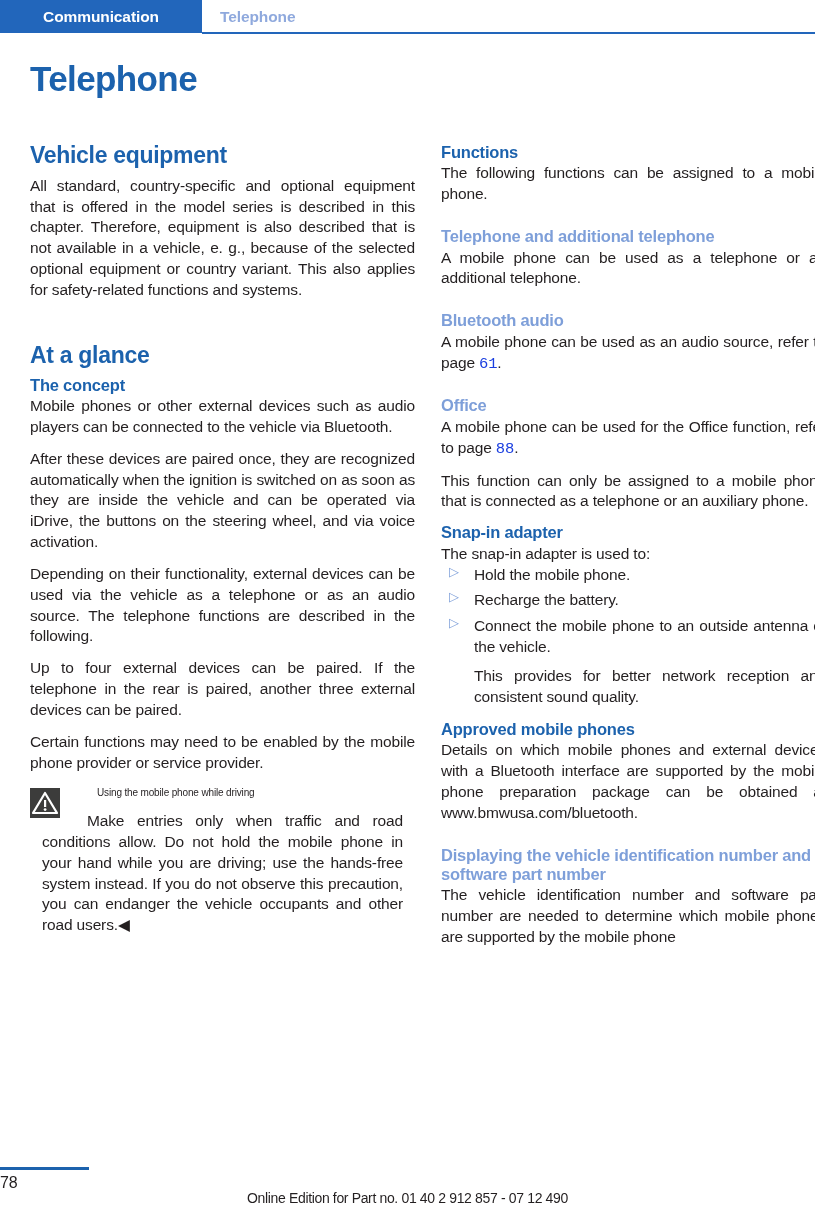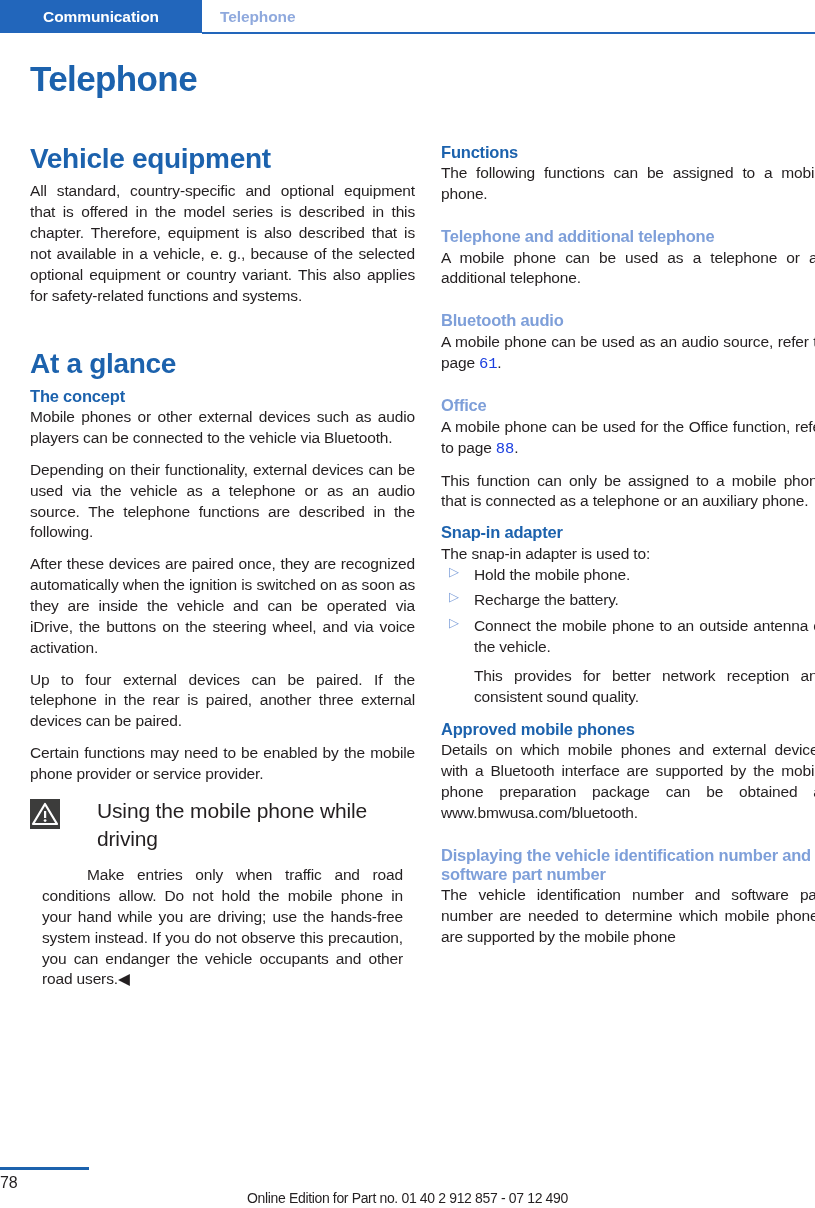--- a/index.html
+++ b/index.html
@@ -73,21 +73,21 @@
     position: absolute;
     top: 143px;
     width: 385px;
   }
   .col-left  { left: 30px; }
   .col-right { left: 441px; }
 
   
   h2.sec {
     margin: 0 0 7px 0;
-    font-size: 28px;
+    font-size: 23px;
     font-weight: bold;
     color: #1c62ad;
     letter-spacing: -0.3px;
     line-height: 1.12;
   }
   h3.sub {
     margin: 0 0 1px 0;
     font-size: 16.5px;
     font-weight: bold;
     color: #1c62ad;
@@ -177,21 +177,21 @@
     left: 0;
     top: 2px;
     width: 30px;
     height: 30px;
     background: #3c3c3b;
   }
   .warning-icon svg { display: block; }
   .warning-title {
     margin: 0 0 12px 0;
     padding-left: 67px;
-    font-size: 21px;
+    font-size: 10px;
     line-height: 1.345;
     letter-spacing: -0.15px;
   }
   .warning-body {
     margin: 12px;
     font-size: 15.5px;
     line-height: 1.345;
     letter-spacing: -0.15px;
     text-align: justify;
     text-indent: 45px;
@@ -243,22 +243,22 @@
 
   <h2 class="sec">Vehicle equipment</h2>
   <p class="body">All standard, country-specific and optional equipment that is offered in the model series is described in this chapter. Therefore, equipment is also described that is not available in a vehicle, e. g., because of the selected optional equipment or country variant. This also applies for safety-related functions and systems.</p>
 
   <div class="gap-lg"></div>
 
   <h2 class="sec">At a glance</h2>
 
   <h3 class="sub">The concept</h3>
   <p class="body">Mobile phones or other external devices such as audio players can be connected to the vehicle via Bluetooth.</p>
+  <p class="body">After these devices are paired once, they are recognized automatically when the ignition is switched on as soon as they are inside the vehicle and can be operated via iDrive, the buttons on the steering wheel, and via voice activation.</p>
   <p class="body">Depending on their functionality, external devices can be used via the vehicle as a telephone or as an audio source. The telephone functions are described in the following.</p>
-  <p class="body">After these devices are paired once, they are recognized automatically when the ignition is switched on as soon as they are inside the vehicle and can be operated via iDrive, the buttons on the steering wheel, and via voice activation.</p>
   <p class="body">Up to four external devices can be paired. If the telephone in the rear is paired, another three external devices can be paired.</p>
   <p class="body">Certain functions may need to be enabled by the mobile phone provider or service provider.</p>
 
   <div class="warning">
     <div class="warning-icon">
       <svg width="30" height="30" viewBox="0 0 30 30" aria-hidden="true">
         <polygon points="15,5 27,25 3,25" fill="none" stroke="#ffffff" stroke-width="2.2" stroke-linejoin="round"></polygon>
         <rect x="14" y="12" width="2.2" height="7" fill="#ffffff"></rect>
         <circle cx="15.1" cy="21.6" r="1.4" fill="#ffffff"></circle>
       </svg>

